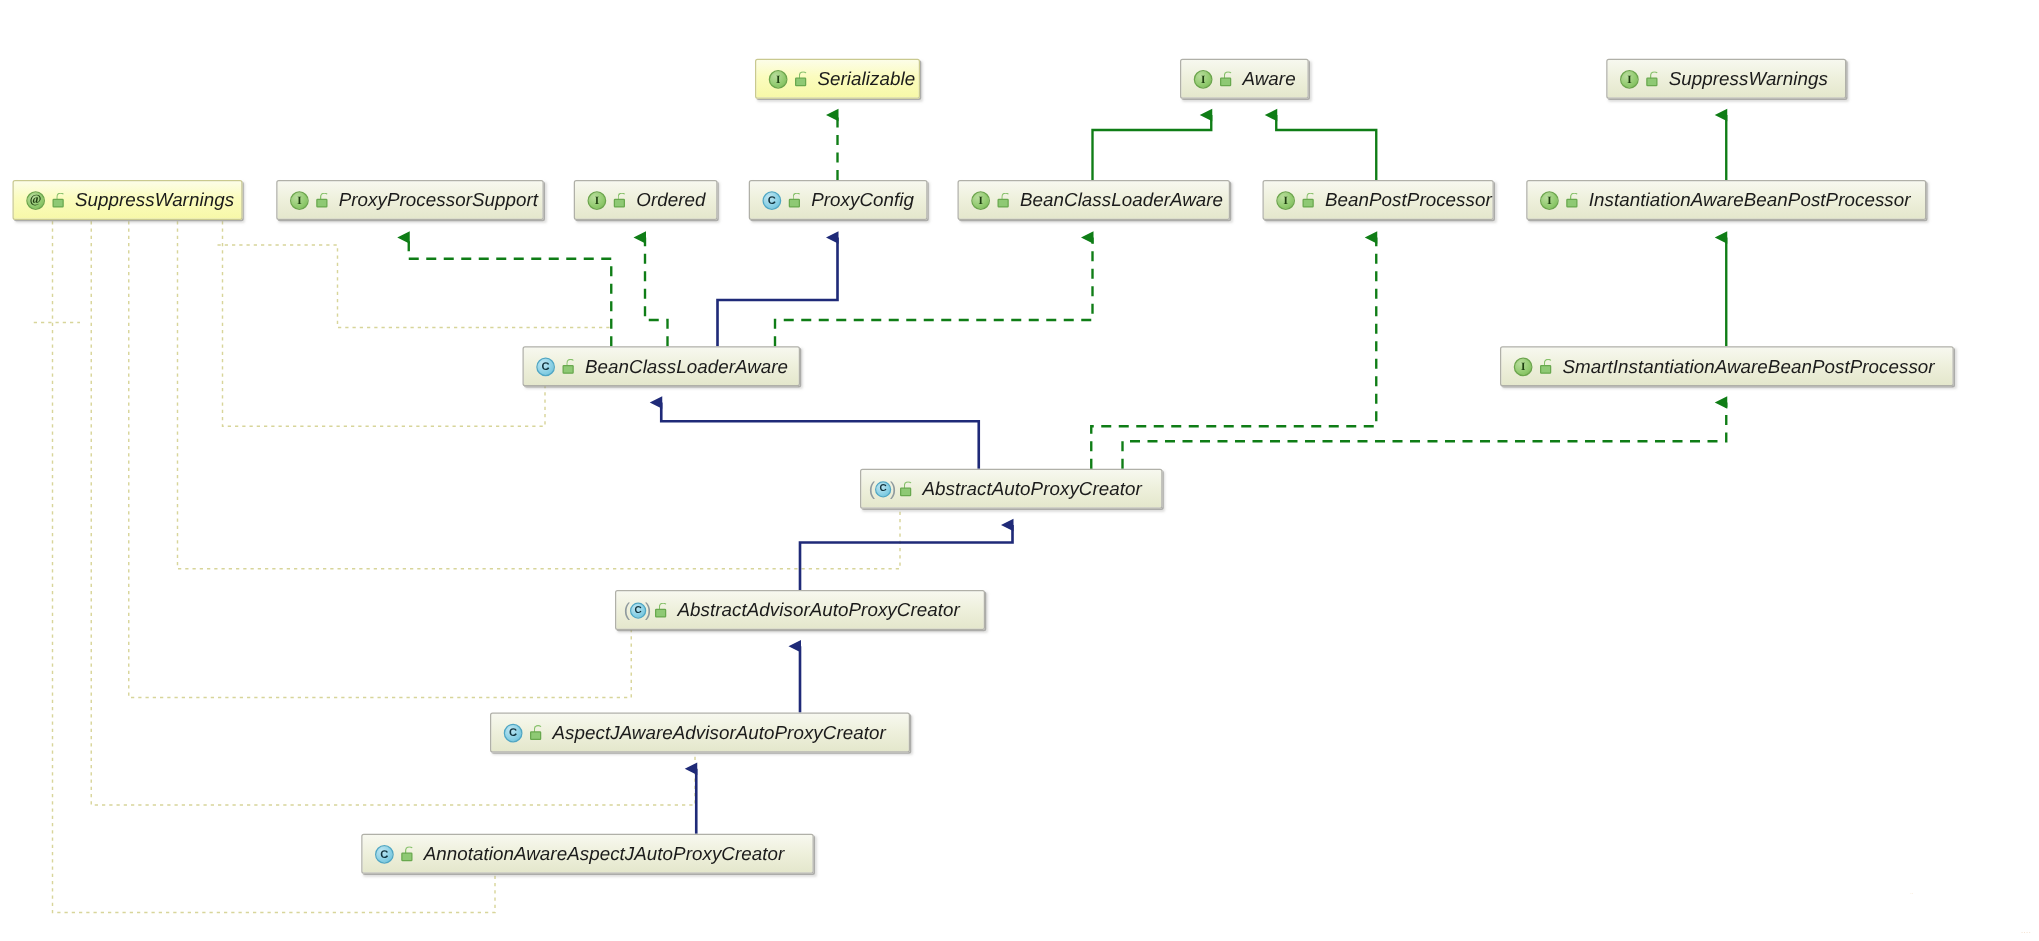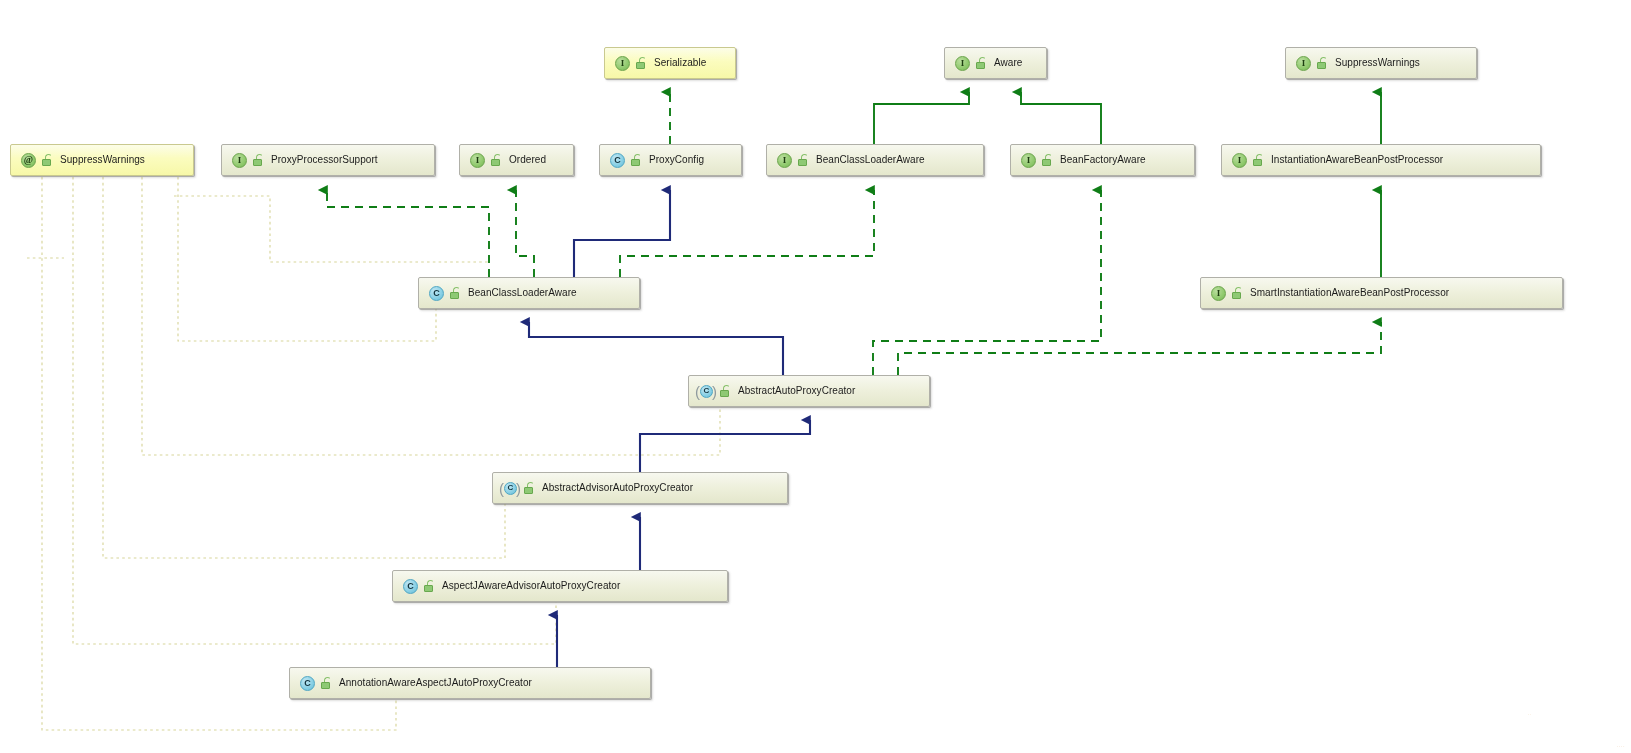--- a/index.html
+++ b/index.html
@@ -108,24 +108,25 @@
   }
   .lock-icon .body {
     position: absolute;
     left: 1px; top: 6px;
     width: 9px; height: 7px;
     background: #8ec974;
     border: 1px solid #68a84e;
     border-radius: 1px;
   }
   .node-label {
-    font-size: 10px;
+    font-size: 15px;
     color: #1b1b1b;
     letter-spacing: 0.05px;
     line-height: 1;
+    font-style: italic;
   }
 
   #watermark {
     position: absolute;
     right: 6px; bottom: 4px;
     font-size: 5px;
     color: #e8c9a8;
     letter-spacing: 0.4px;
     user-select: none;
   }
@@ -277,21 +278,21 @@
         <span class="node-label">BeanClassLoaderAware</span>
       </div>
       <div class="node" style="left: 1010px; top: 144px; width: 185px; height: 32px;">
         <span class="node-icon iface">
           <span class="disc">I</span>
         </span>
         <span class="lock-icon">
           <span class="shackle"></span>
           <span class="body"></span>
         </span>
-        <span class="node-label">BeanFactoryAware</span>
+        <span class="node-label">BeanPostProcessor</span>
       </div>
       <div class="node" style="left: 1285px; top: 47px; width: 192px; height: 32px;">
         <span class="node-icon iface">
           <span class="disc">I</span>
         </span>
         <span class="lock-icon">
           <span class="shackle"></span>
           <span class="body"></span>
         </span>
         <span class="node-label">SuppressWarnings</span>

